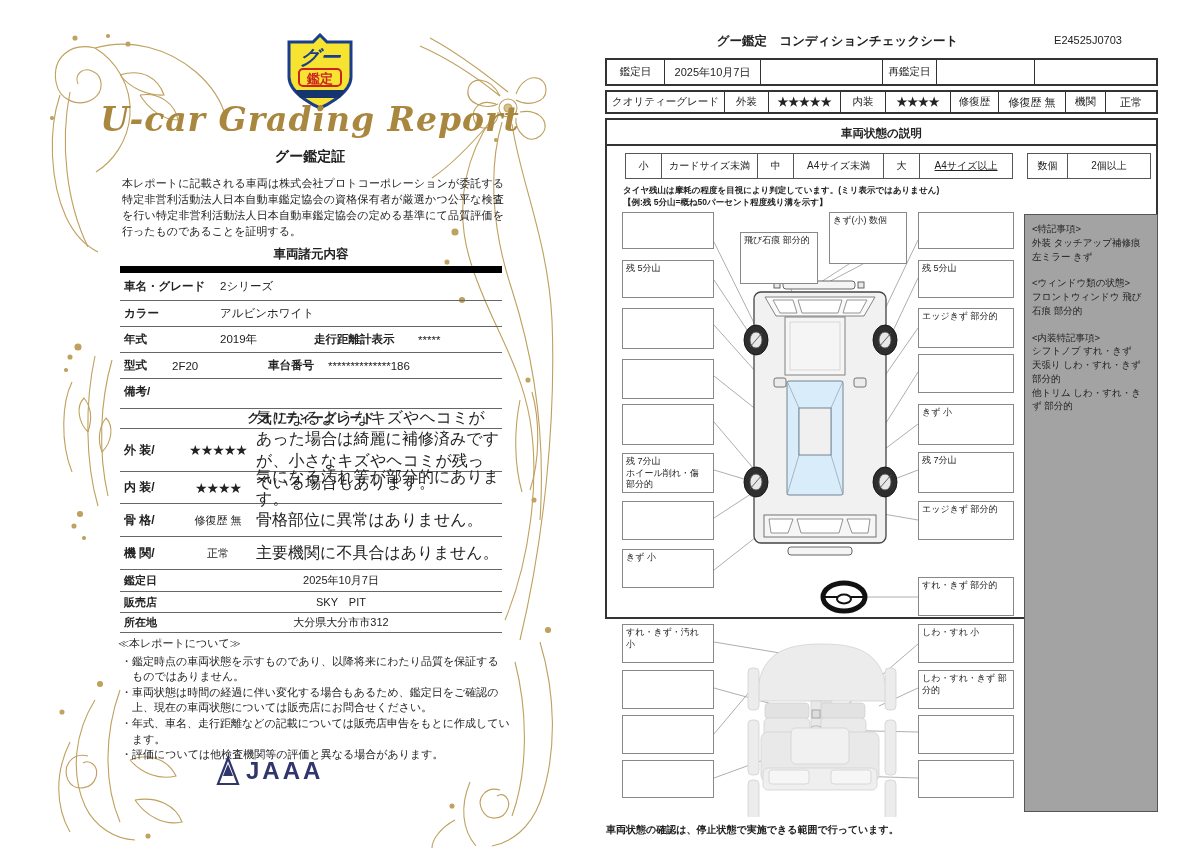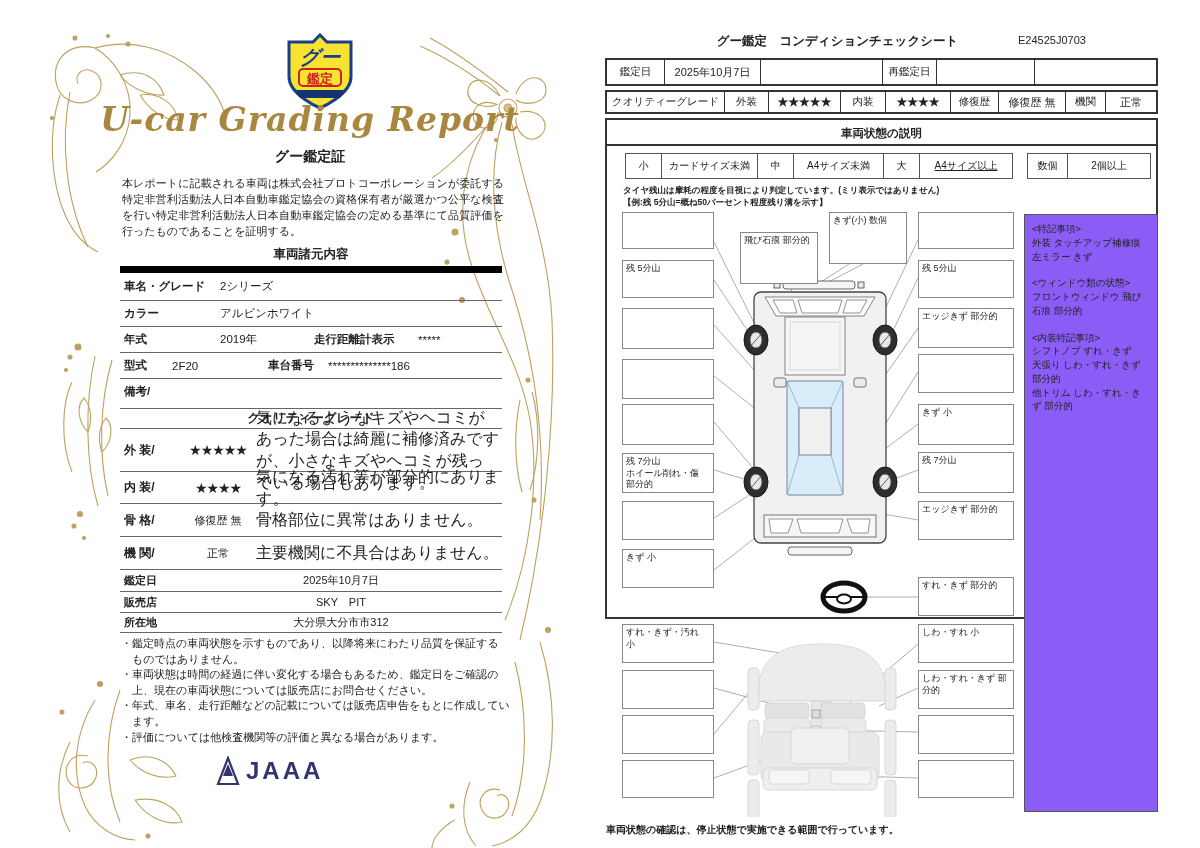--- a/index.html
+++ b/index.html
@@ -38,21 +38,21 @@
   .about .a-item { padding-left: 14px; text-indent: -11px; }
 
   .logo-row { display: flex; align-items: center; gap: 20px; }
   .proto-logo { display: flex; align-items: center; gap: 4px; }
   .proto-text { font-size: 27px; font-weight: 900; color: #1d55a8; letter-spacing: 0.5px; }
   .jaaa-logo { display: flex; align-items: center; gap: 5px; }
   .jaaa-text { font-size: 24px; font-weight: 800; color: #30356b; letter-spacing: 3px; }
 
   
   .r-title { font-size: 12.5px; font-weight: bold; text-align: center; }
-  .r-code { font-size: 11px; text-align: left; }
+  .r-code { font-size: 11px; text-align: center; }
   .r-table { display: flex; border: 2px solid #333; background: #fff; }
   .r-table .cell {
     border-right: 1px solid #333; display: flex; align-items: center; justify-content: center;
     font-size: 11px; overflow: hidden; white-space: nowrap;
   }
   .r-table .cell:last-child { border-right: none; }
   .r-table .cell.lab { font-size: 10.5px; }
   .r-table .cell.stars { font-weight: bold; font-size: 12px; letter-spacing: 0; }
 
   .main-box { border: 2px solid #333; position: relative; background: #fff; }
@@ -66,21 +66,21 @@
     font-size: 10px; white-space: nowrap; overflow: hidden;
   }
   .legend .lcell:last-child { border-right: none; }
   .tire-note { position: absolute; font-size: 8.5px; font-weight: bold; line-height: 1.4; }
 
   .callout {
     position: absolute; border: 1px solid #888; background: #fff; z-index: 2;
     font-size: 9px; line-height: 1.3; padding: 2px 3px; white-space: pre-line; overflow: hidden;
   }
   .notes-box {
-    position: absolute; border: 1px solid #555; background: #8b5cf6; z-index: 2;
+    position: absolute; border: 1px solid #555; background: #a3a3a3; z-index: 2;
     padding: 7px 7px; font-size: 9.5px; line-height: 1.45;
   }
   .notes-box .note-sec { margin-bottom: 13px; }
   .notes-box .note-body { white-space: pre-line; }
 
   .diagram-svg { position: absolute; left: 0; top: 0; z-index: 1; pointer-events: none; }
   .r-footer { font-size: 10px; font-weight: bold; }
 </style>
 </head>
 <body>
@@ -225,20 +225,21 @@
     <span class="glab">販売店</span>
     <span class="mval">SKY　PIT</span>
   </div>
   <div class="meta-row" style="height:20px;">
     <span class="glab">所在地</span>
     <span class="mval">大分県大分市市312</span>
   </div>
 </div>
 
 <div class="abs about" style="left:118px;top:636px;width:392px;">
+  <div class="a-title">≪本レポートについて≫</div>
   <div class="a-item">・鑑定時点の車両状態を示すものであり、以降将来にわたり品質を保証するものではありません。</div>
   <div class="a-item">・車両状態は時間の経過に伴い変化する場合もあるため、鑑定日をご確認の上、現在の車両状態については販売店にお問合せください。</div>
   <div class="a-item">・年式、車名、走行距離などの記載については販売店申告をもとに作成しています。</div>
   <div class="a-item">・評価については他検査機関等の評価と異なる場合があります。</div>
 </div>
 
 <div class="abs logo-row" style="left:215px;top:756px;">
   <div class="jaaa-logo">
     <svg width="26" height="30" viewBox="0 0 26 30">
       <path d="M3 28 L13 2 L23 28 Z" fill="none" stroke="#30356b" stroke-width="2.2"></path>

